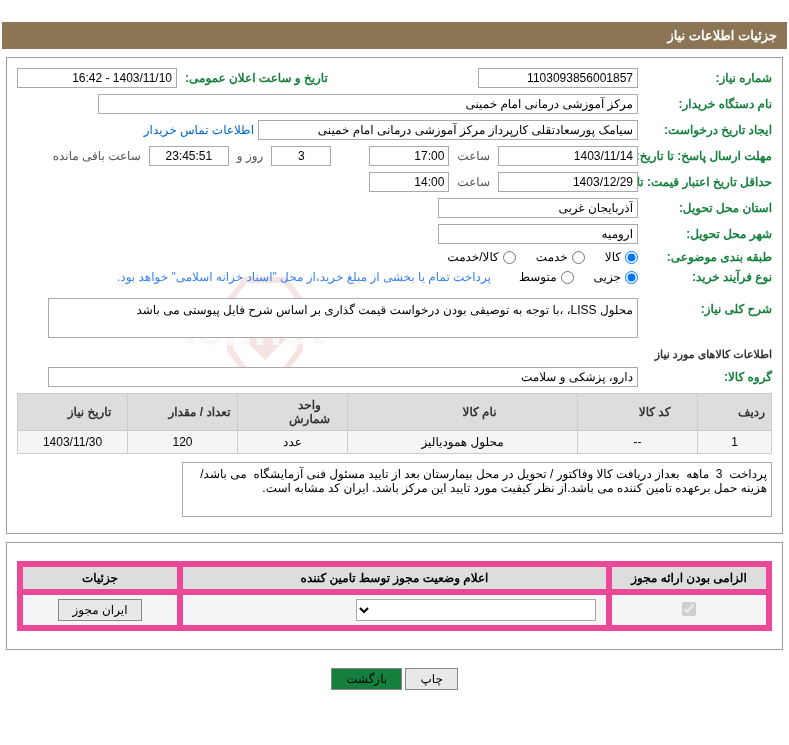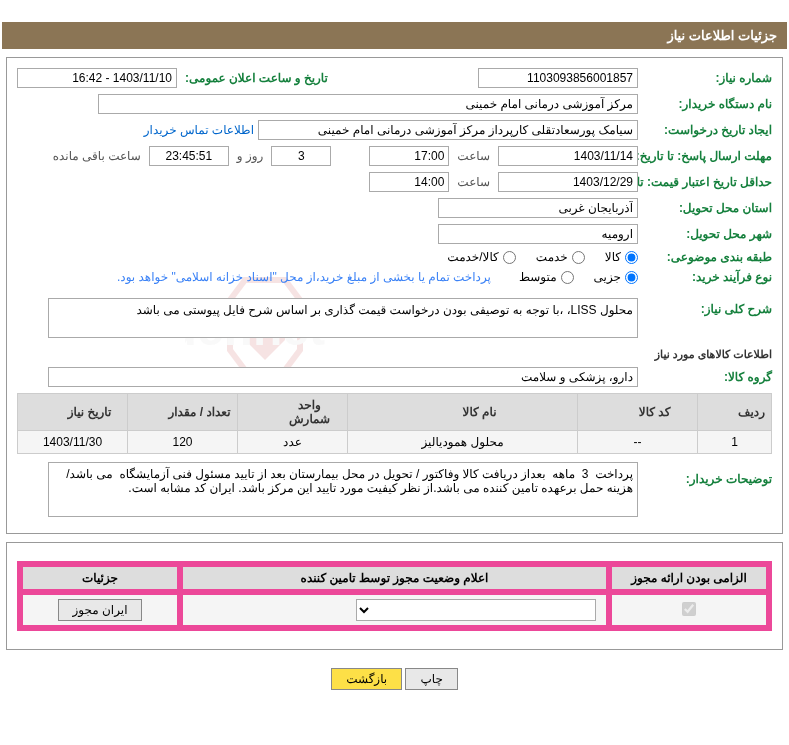--- a/index.html
+++ b/index.html
@@ -157,21 +157,21 @@
     }
     .btn {
       border: 1px solid #888;
       padding: 3px 14px;
       font-family: inherit;
       font-size: 12px;
       cursor: pointer;
       background: #e8e8e8;
     }
     .btn.pink {
-      background: #fde047;
+      background: #15803d;
     }
     .btn-row {
       text-align: center;
       padding: 10px 0;
     }
     .select-box {
       border: 1px solid #aaa;
       padding: 2px 4px;
       background: #fff;
       font-family: inherit;
@@ -320,21 +320,20 @@
           <td>--</td>
           <td>محلول همودیالیز</td>
           <td>عدد</td>
           <td>120</td>
           <td>1403/11/30</td>
         </tr>
       </tbody>
     </table>
 
     <div class="form-row" style="margin-top:8px;align-items:flex-start">
-      <span class="label" style="width:130px;padding-top:10px">توضیحات خریدار:</span>
       <textarea class="textarea-box tall" style="width: 590px;" readonly="">پرداخت  3  ماهه  بعداز دریافت کالا وفاکتور / تحویل در محل بیمارستان بعد از تایید مسئول فنی آزمایشگاه  می باشد/  هزینه حمل برعهده تامین کننده می باشد.از نظر کیفیت مورد تایید این مرکز باشد. ایران کد مشابه است.</textarea>
     </div>
 
   </div>
 
 
   <div class="section-box" style="padding:18px 10px">
     <table class="permit-table">
       <thead>
         <tr>

